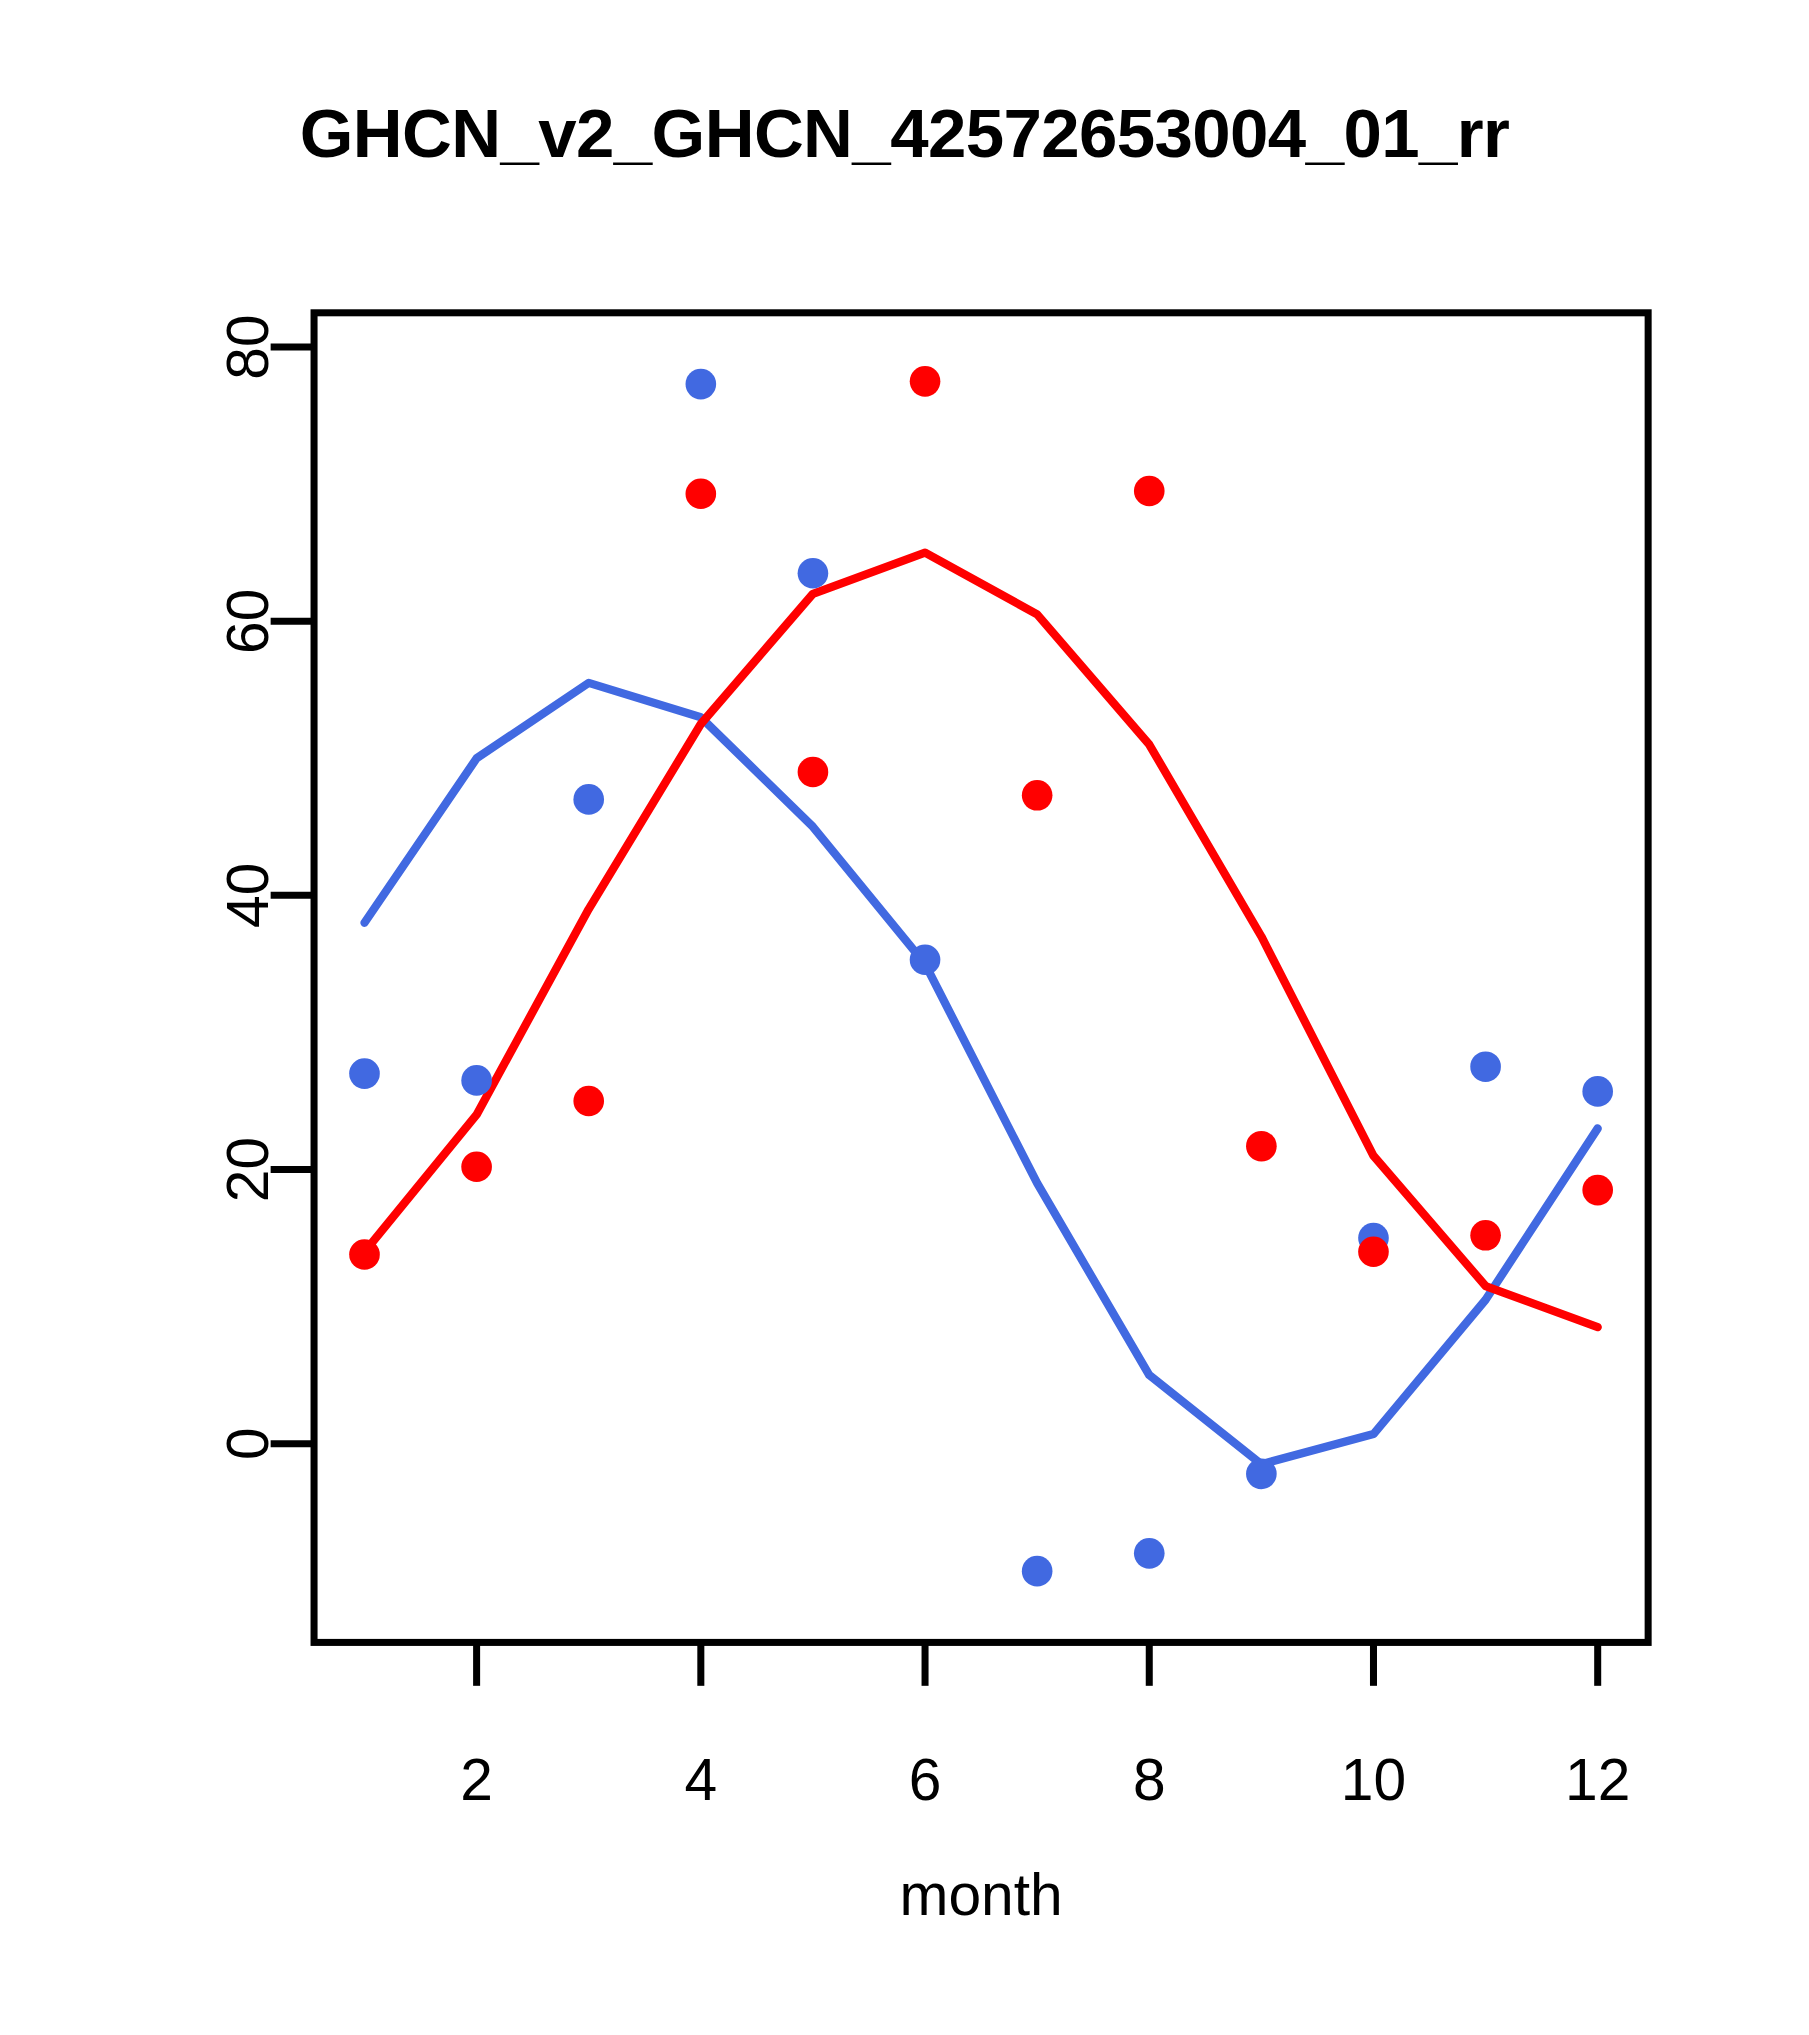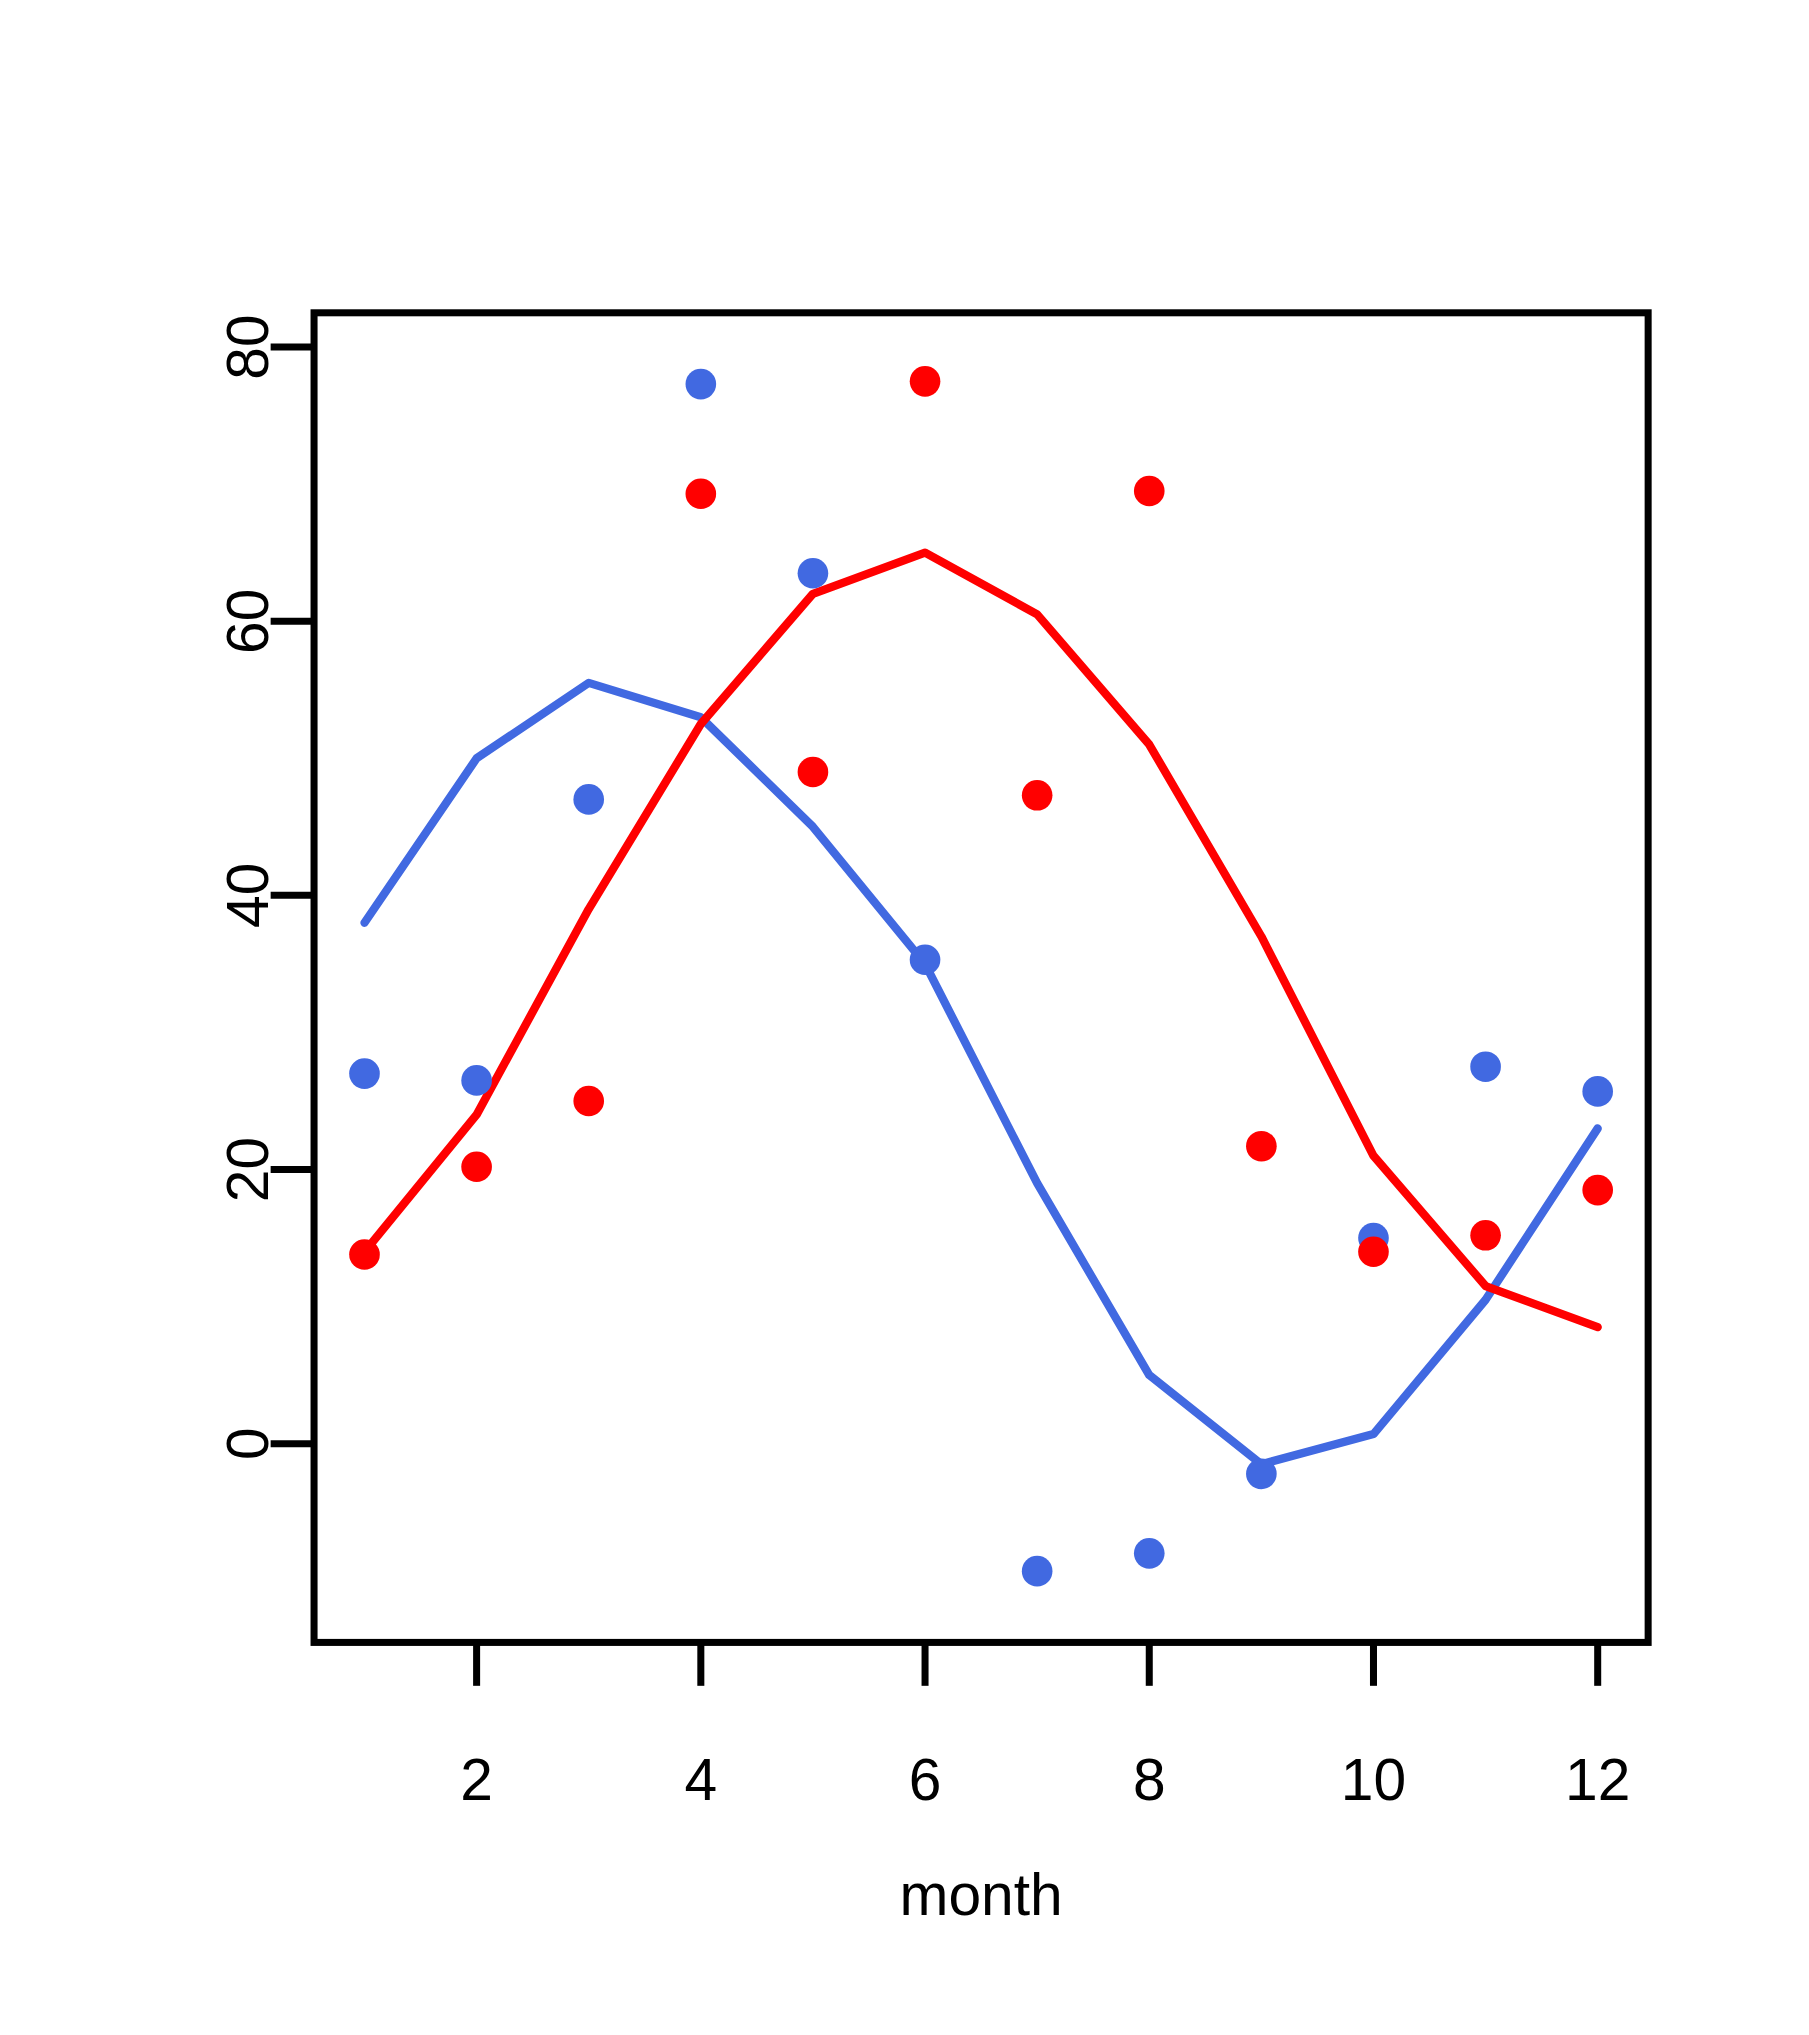--- a/index.html
+++ b/index.html
@@ -47,20 +47,21 @@
     font-family: "Liberation Sans", sans-serif;
     font-size: 92px;
     fill: #000000;
   }
 </style>
 </head>
 <body>
 
 <div id="figure">
 
+  <div id="plot-title">GHCN_v2_GHCN_42572653004_01_rr</div>
 
   <svg id="chart-svg" width="1809" height="2035" viewBox="0 0 2834 3188">
 
     <rect id="plot-box" x="492" y="490" width="2090" height="2083" fill="none" stroke="#000000" stroke-width="11"></rect>
 
     <g id="y-axis-group">
         <line x1="424" y1="2261.6237113402062" x2="492" y2="2261.6237113402062" stroke="#000000" stroke-width="11"></line>
         <text x="387" y="2261.6237113402062" text-anchor="middle" dominant-baseline="central" class="tick-label" transform="rotate(-90 387 2261.6237113402062)">0</text>
         <line x1="424" y1="1832.139175257732" x2="492" y2="1832.139175257732" stroke="#000000" stroke-width="11"></line>
         <text x="387" y="1832.139175257732" text-anchor="middle" dominant-baseline="central" class="tick-label" transform="rotate(-90 387 1832.139175257732)">20</text>

